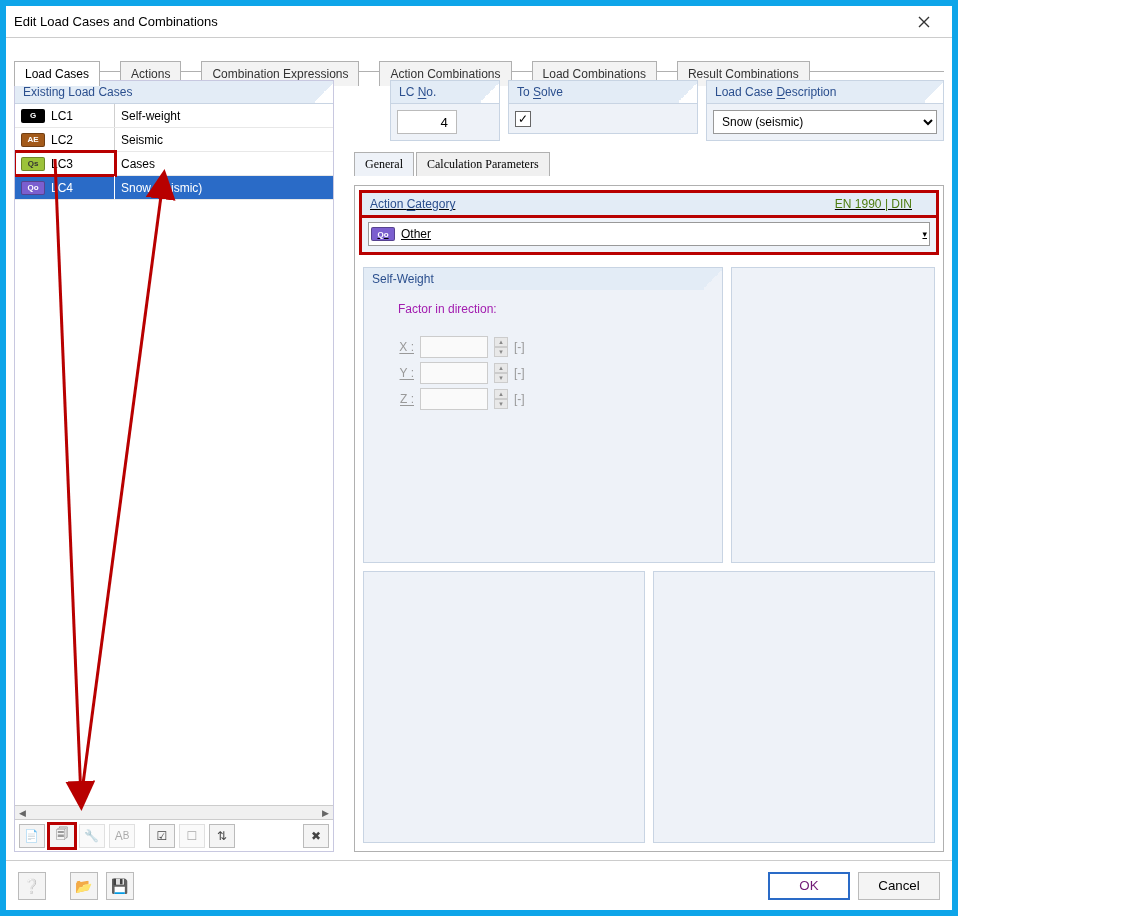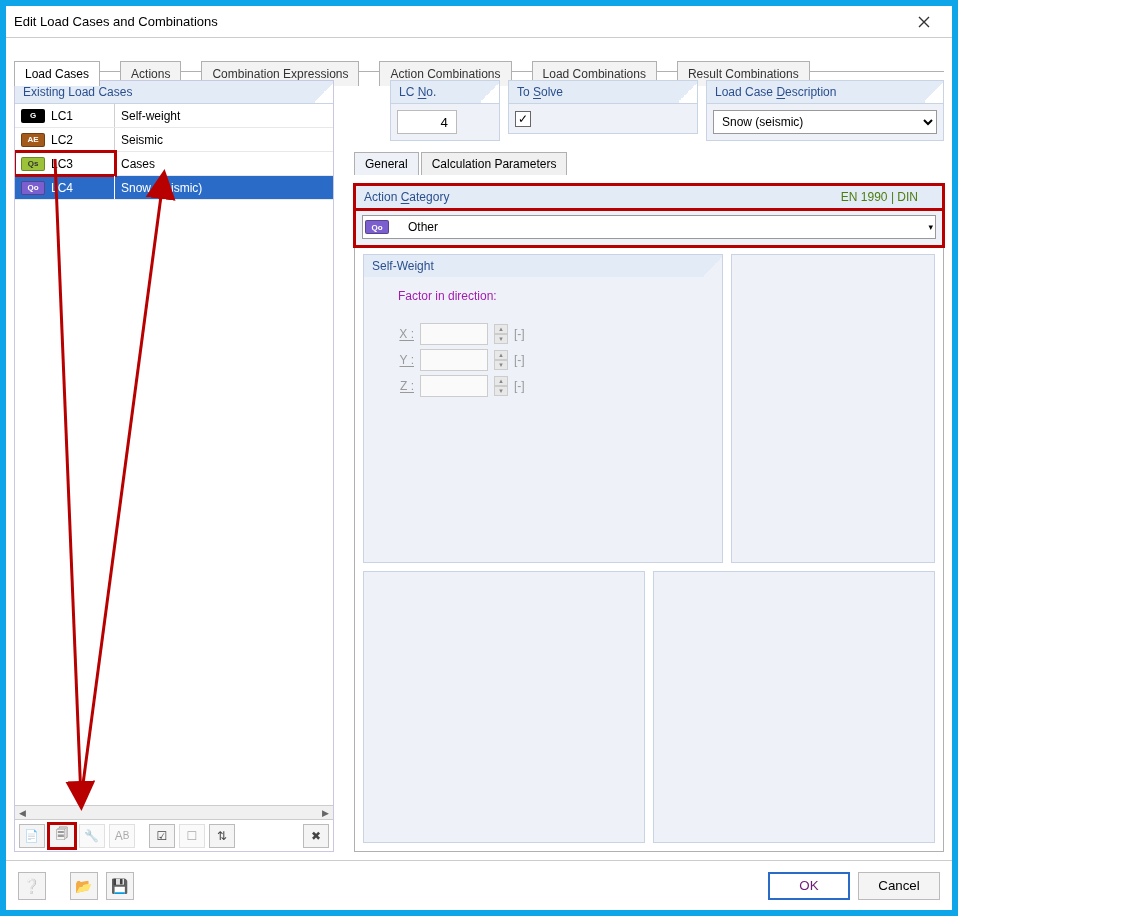--- a/index.html
+++ b/index.html
@@ -46,21 +46,21 @@
   .group .hdr .tab-corner { position: absolute; right: 0; top: 0; width: 18px; height: 100%; background: linear-gradient(135deg, #e3ecf6 50%, #fff 50%); }
   .group .body { background: #eef2f8; padding: 6px; border: 1px solid #c8d4e3; border-top: none; }
 
   .lc-no { width: 110px; }
   .lc-no input { width: 60px; height: 24px; text-align: right; padding-right: 8px; border: 1px solid #bbb; background: #fff; }
   .lc-descgrp { flex: 1; }
   .lc-descgrp .body select, .combo-input { width: 100%; height: 24px; border: 1px solid #999; background: #fff; font-family: inherit; font-size: 12px; padding: 0 4px; }
   .to-solve { width: 190px; }
   .to-solve .body { height: 30px; display: flex; align-items: center; }
 
-  .subtabstrip { display: flex; align-items: flex-end; }
+  .subtabstrip { display: flex; align-items: flex-end; font-family: Liberation Serif, serif; }
   .subtabstrip .tab { padding: 4px 10px; border: 1px solid #b0b0b0; border-bottom: none; background: #f0f0f0; margin-right: 2px; font-size: 12px; position: relative; top: 1px; }
   .subtabstrip .tab.active { background: #eef2f8; color: #000; z-index: 2; }
   .subtab-body { border: 1px solid #b0b0b0; flex: 1; background: #fff; padding: 0; display: flex; flex-direction: column; }
 
   .action-cat { background: #eef2f8; }
   .action-cat .hdr { display: flex; justify-content: space-between; padding-right: 24px; }
 
   .selfweight-grid { display: flex; gap: 8px; flex: 1; padding: 8px; }
   .sw-panel { width: 360px; background: #eef2f8; border: 1px solid #c8d4e3; }
   .sw-panel .sw-hdr { color: #2b4f8e; background: #e3ecf6; padding: 4px 8px; position: relative; }
@@ -205,29 +205,29 @@
           </div>
         </div>
       </div>
 
       <div class="subtabstrip">
         <div class="tab active">General</div>
         <div class="tab">Calculation Parameters</div>
       </div>
       <div class="subtab-body">
 
-        <div class="group action-cat" style="margin:0;">
+        <div class="group action-cat" style="margin:6px;text-decoration:underline;">
           <div class="hdr redbox" style="display:flex;justify-content:space-between;align-items:center;">
             <span>Action <span class="underline-key">C</span>ategory</span>
             <span style="color:#4d7c0f">EN 1990 | DIN</span>
           </div>
           <div class="body redbox" style="outline-offset:-1px;">
             <div style="display:flex;align-items:center;border:1px solid #999;background:#fff;height:24px;padding:0 2px;">
               <span class="lc-tag" style="background:#7b5fcf;">Qo</span>
-              <span style="flex:1;padding-left:19px">Other</span>
+              <span style="flex:1;padding-left:6px">Other</span>
               <span class="chevron">▾</span>
             </div>
           </div>
         </div>
 
         <div class="selfweight-grid">
           <div class="sw-panel">
             <div class="sw-hdr"><span>Self-Weight</span><span class="tab-corner"></span></div>
             <div class="sw-body">
               <div class="lbl">Factor in direction:</div>

